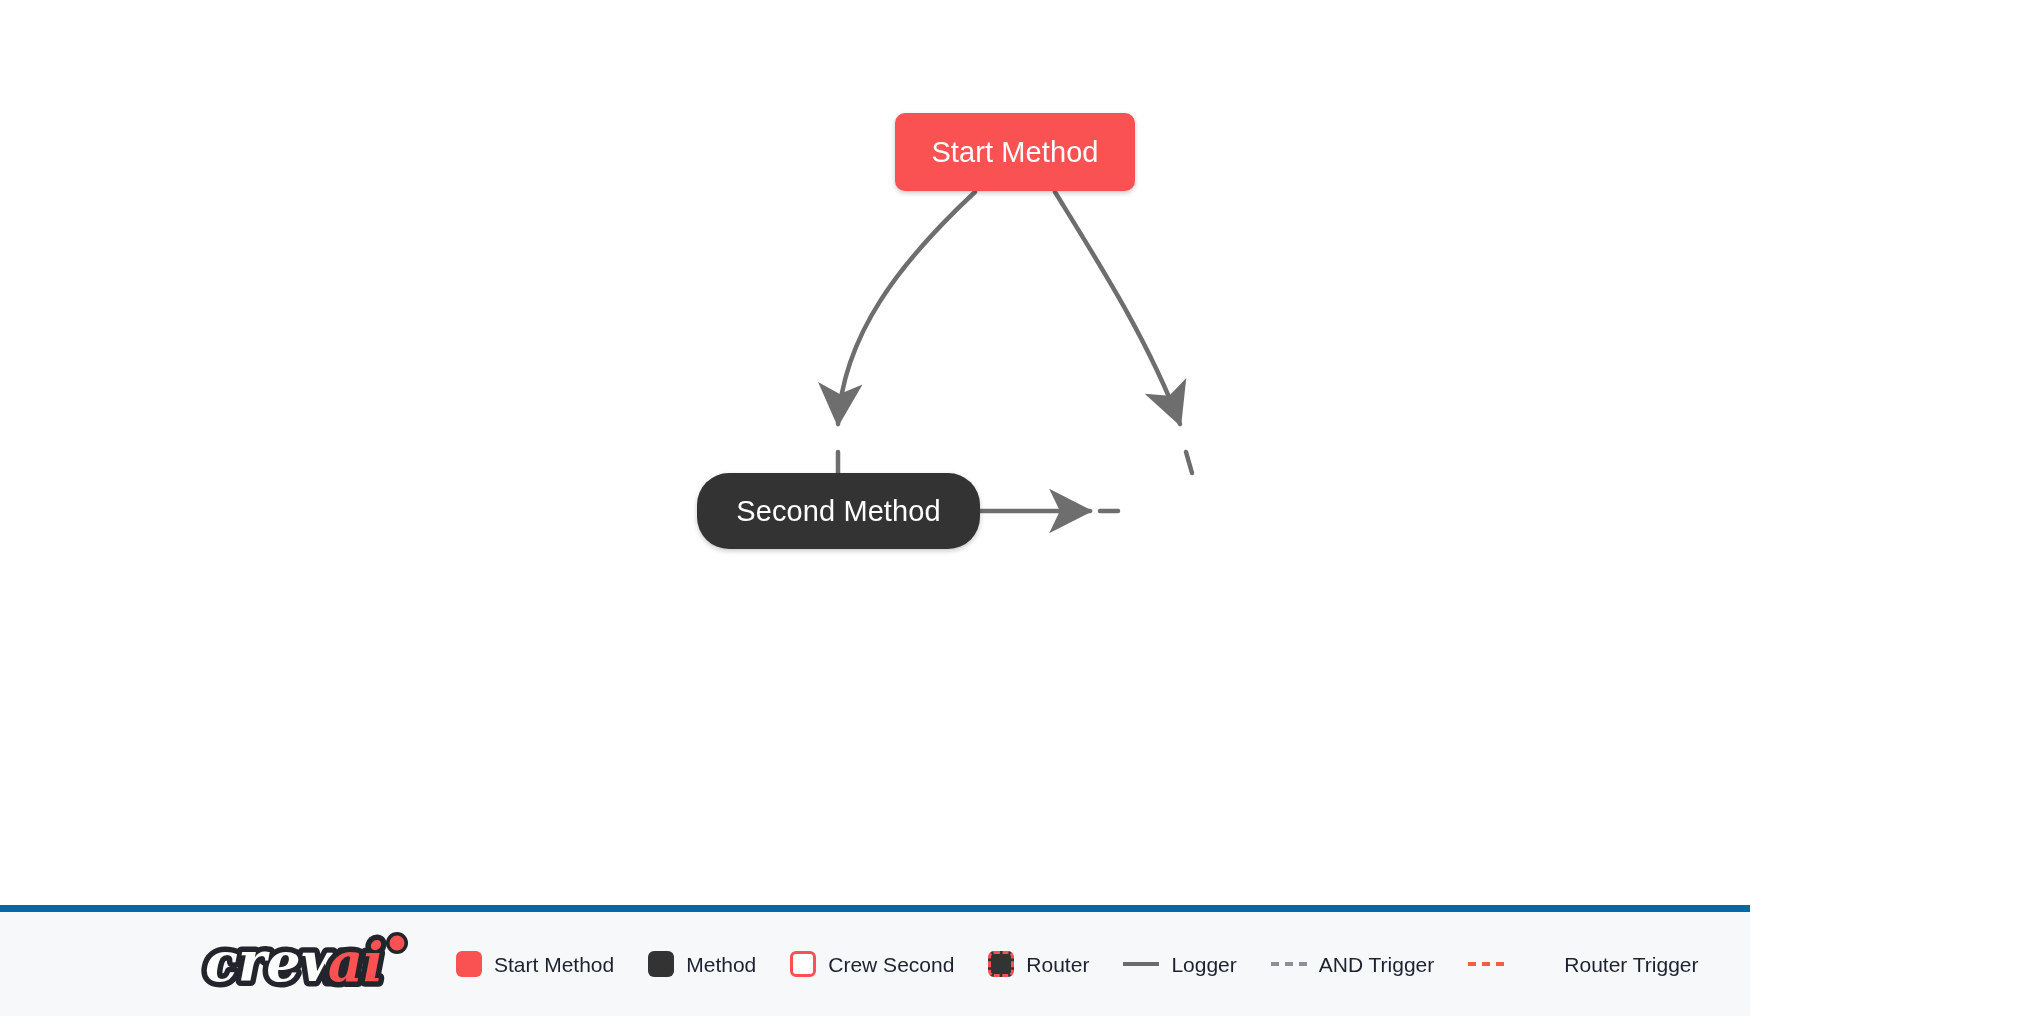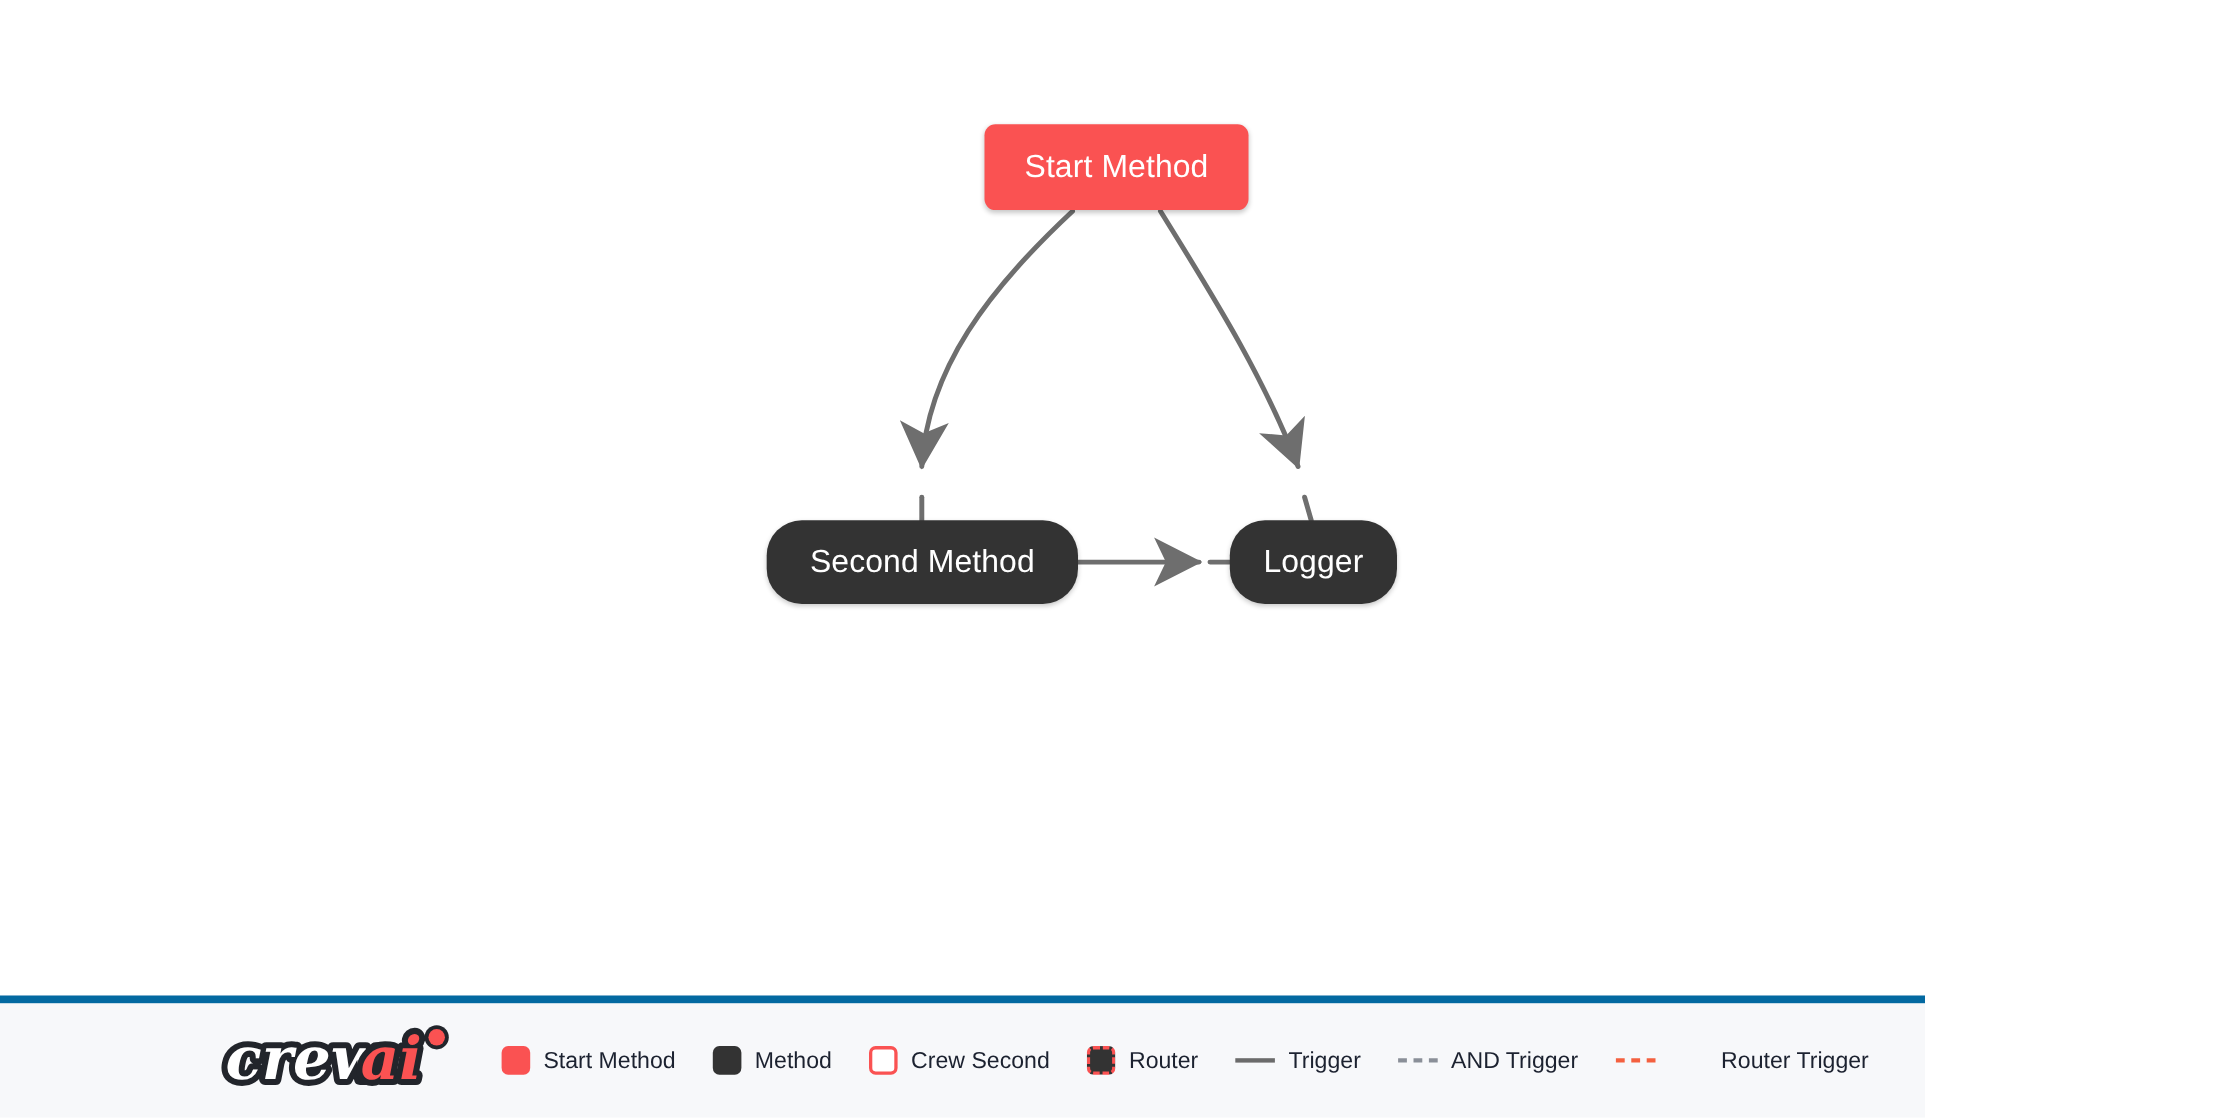--- a/index.html
+++ b/index.html
@@ -153,23 +153,20 @@
     </svg>
 
     <div class="node start" style="left:895px; top:113px; width:240px; height:78px;">
       <span class="node-label">Start Method</span>
     </div>
 
     <div class="node method" style="left:697px; top:473px; width:283px; height:76px;">
       <span class="node-label">Second Method</span>
     </div>
 
-    <div class="node method" style="left:1118px; top:473px; width:152px; height:76px;">
-      <span class="node-label">Logger</span>
-    </div>
 
   </div>
 
   <div id="legend">
 
     <div id="brand">
       <svg viewBox="0 0 224 72" width="224" height="72">
         <g font-family="'DejaVu Serif', serif" font-size="54" font-style="italic" font-weight="bold">
           <text x="5" y="53" fill="none" stroke="#22252b" stroke-width="11" stroke-linejoin="round">crew</text>
           <text x="5" y="53" fill="#ffffff">crew</text>
@@ -198,21 +195,21 @@
         <span class="legend-label">Crew Second</span>
       </div>
 
       <div class="legend-item">
         <span class="swatch router"></span>
         <span class="legend-label">Router</span>
       </div>
 
       <div class="legend-item">
         <span class="lineswatch solid-gray"></span>
-        <span class="legend-label">Trigger</span>
+        <span class="legend-label">Logger</span>
       </div>
 
       <div class="legend-item">
         <span class="lineswatch dash-gray"></span>
         <span class="legend-label">AND Trigger</span>
       </div>
 
       <div class="legend-item">
         <span class="lineswatch dash-red"></span>
         <span class="legend-label">Router Trigger</span>

